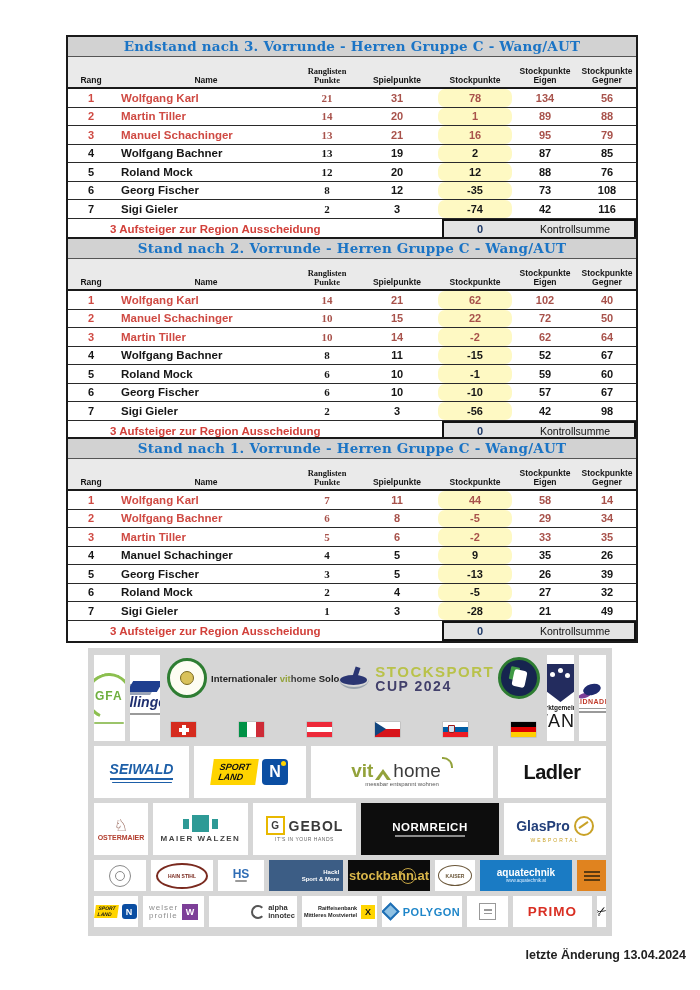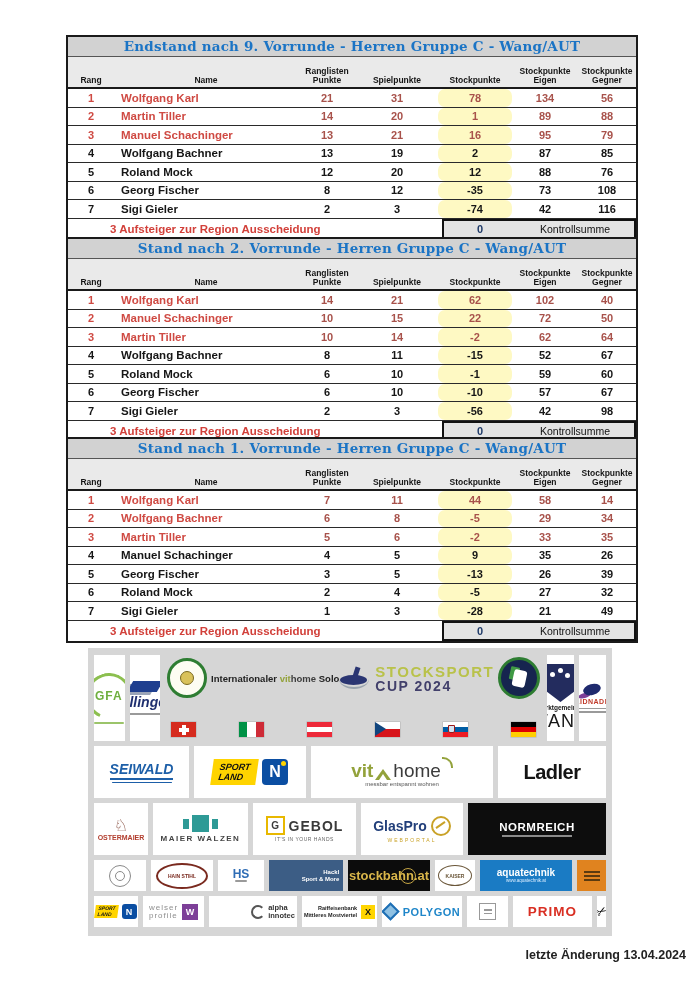--- a/index.html
+++ b/index.html
@@ -14,21 +14,21 @@
   .title{height:19px;line-height:19px;background:#d2d2d2;color:#1b74c5;
          font-family:"DejaVu Serif",serif;font-weight:bold;font-size:13.5px;
          text-align:center;border-bottom:1px solid #555;letter-spacing:.2px;}
 
   .hrow{display:flex;height:30px;background:#eaeaea;border-bottom:2.5px solid #1a1a1a;
         font-size:8.5px;font-weight:bold;}
   .hrow .c{display:flex;flex-direction:column;justify-content:flex-end;
            padding-bottom:2px;text-align:center;}
   .hrow .two span{display:block;line-height:9px;}
 
-  .c.rang{width:46px;} .c.name{width:184px;} .c.rp{width:58px;}
+  .c.rang{width:46px;} .c.name{width:184px;} .c.rp{width:58px;font-family:Liberation Serif, serif;}
   .c.sp{width:82px;}  .c.stp{width:74px;}  .c.eig{width:66px;} .c.geg{width:58px;}
 
   .drow{display:flex;height:17.5px;border-bottom:1px solid #2a2a2a;
         font-size:11px;font-weight:bold;align-items:stretch;}
   .drow .c{display:flex;align-items:center;justify-content:center;}
   .drow .name{justify-content:flex-start;padding-left:7px;box-sizing:border-box;font-size:11.5px;}
   .drow .stp{background:#fef9c3;border-radius:7px;}
   .drow.red{color:#cf4a43;}
   .drow.red .num{color:#a8524b;}
   .drow.dark{color:#161616;}
@@ -204,21 +204,21 @@
   .re-box i{width:8px;height:1.5px;background:#999;display:block;}
   .primo-txt{font-size:13.5px;font-weight:900;color:#d92f23;letter-spacing:1px;}
   .scissors{font-size:13px;color:#111;transform:rotate(-30deg);line-height:13px;}
 
   .footnote{position:absolute;top:948px;right:14px;font-size:12.5px;font-weight:bold;color:#222;}
 </style>
 </head>
 <body>
 
 <section class="standings t1">
-  <div class="title">Endstand nach 9. Vorrunde - Herren Gruppe C - Wang/AUT</div>
+  <div class="title">Endstand nach 3. Vorrunde - Herren Gruppe C - Wang/AUT</div>
   <div class="hrow">
     <div class="c rang">Rang</div>
     <div class="c name">Name</div>
     <div class="c rp two">
         <span>Ranglisten</span>
         <span>Punkte</span>
       </div>
     <div class="c sp">Spielpunkte</div>
     <div class="c stp">Stockpunkte</div>
     <div class="c eig two">
@@ -590,30 +590,30 @@
         </div>
       <div class="maier-txt">MAIER WALZEN</div>
     </div>
     <div class="tile tl-gebol">
       <div class="gebol-row">
         <span class="g-badge">G</span>
         <span class="gebol-txt">GEBOL</span>
       </div>
       <div class="gebol-sub">IT'S IN YOUR HANDS</div>
     </div>
+    <div class="tile tl-norm">
+      <div class="norm-txt">NORMREICH</div>
+      <div class="norm-sub"></div>
+    </div>
     <div class="tile tl-glaspro">
       <div class="glas-row">
         <span class="glas-txt">GlasPro</span>
         <span class="glas-ring"></span>
       </div>
       <div class="glas-sub">WEBPORTAL</div>
-    </div>
-    <div class="tile tl-norm">
-      <div class="norm-txt">NORMREICH</div>
-      <div class="norm-sub"></div>
     </div>
   </div>
 
   <div class="srow r4">
     <div class="tile tl-seal">
       <div class="seal-c">
           <i></i>
         </div>
     </div>
     <div class="tile tl-hain">

